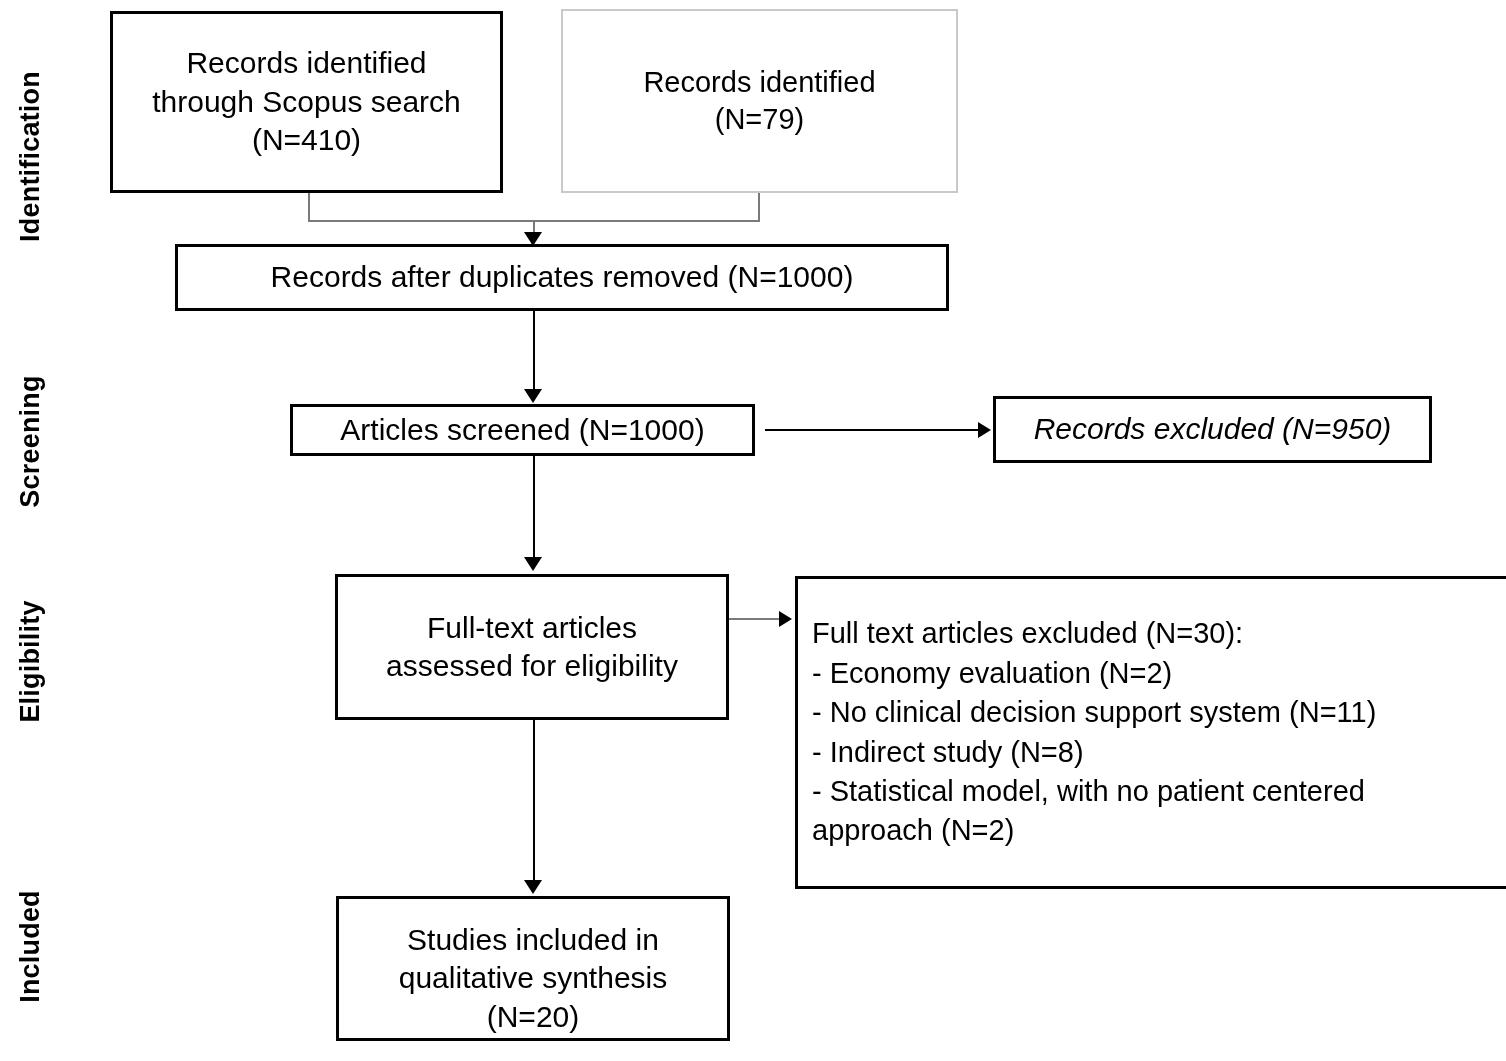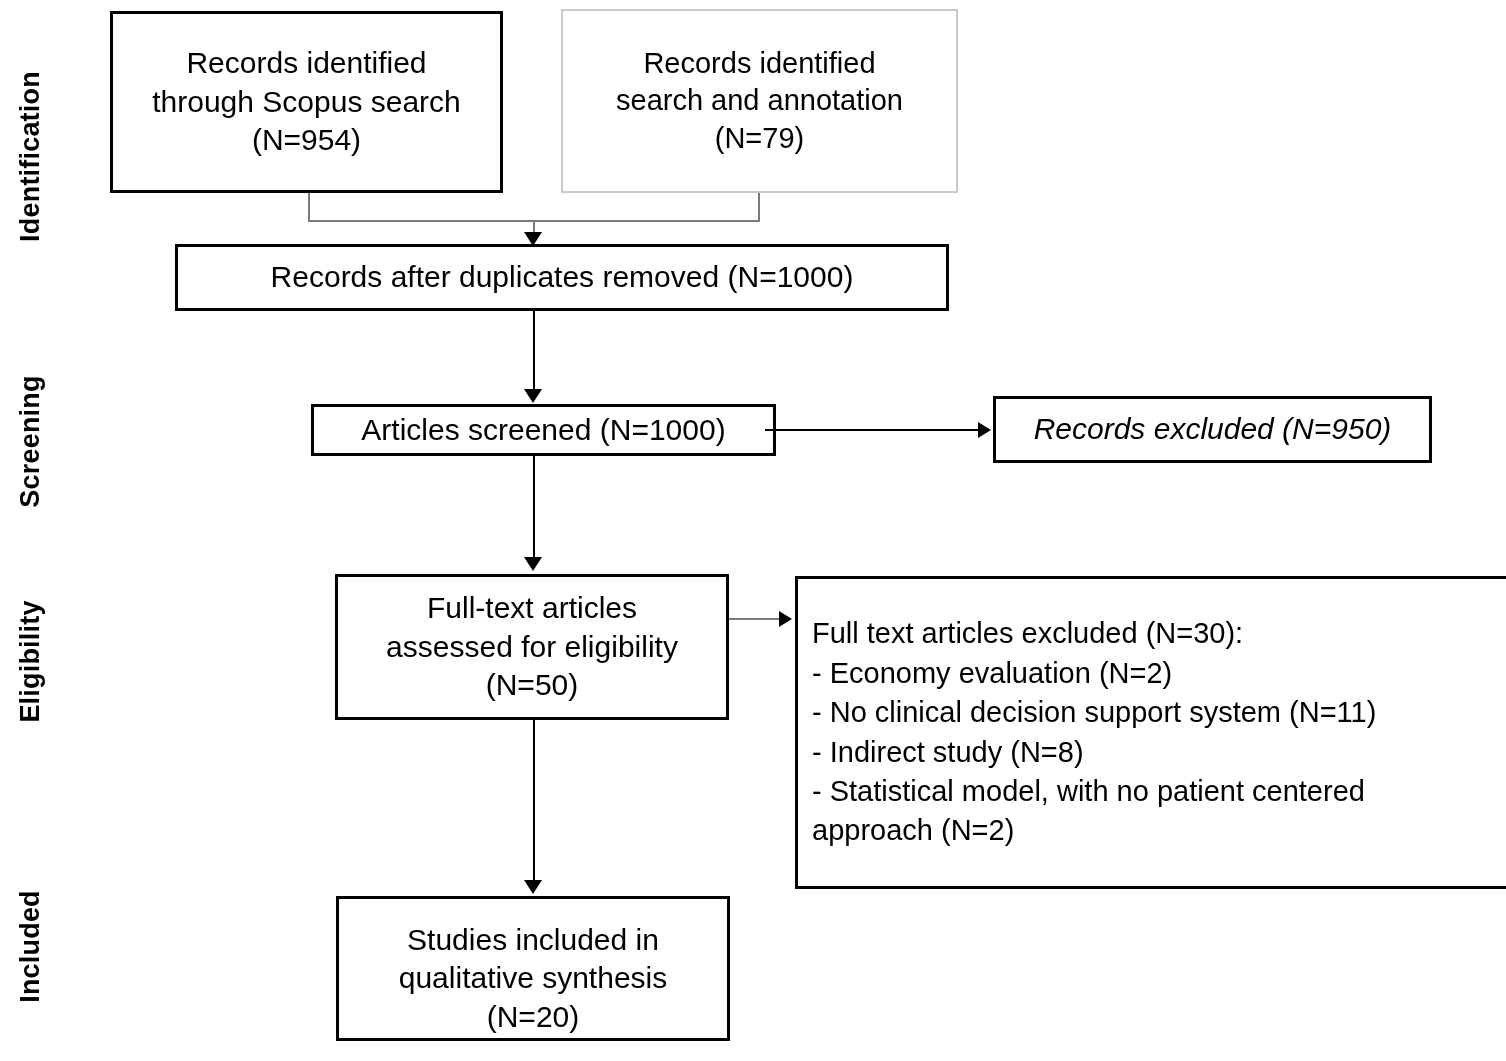--- a/index.html
+++ b/index.html
@@ -103,48 +103,47 @@
   <div class="stage-label" style="left:-70px; top:428px; width:200px; text-align:center; transform: rotate(-90deg);">Screening</div>
 
   <div class="stage-label" style="left:-70px; top:648px; width:200px; text-align:center; transform: rotate(-90deg);">Eligibility</div>
 
   <div class="stage-label" style="left:-70px; top:933px; width:200px; text-align:center; transform: rotate(-90deg);">Included</div>
 
   <div class="box" style="left:110px; top:11px; width:393px; height:182px;">
     <div class="inner">
       <span class="excl-line">Records identified</span>
       <span class="excl-line">through Scopus search</span>
-      <span class="excl-line">(N=954)</span>
+      <span class="excl-line">(N=410)</span>
     </div>
   </div>
 
   <div class="box light-border" style="left:561px; top:9px; width:397px; height:184px; font-size:29px;">
     <div class="inner">
       <span class="excl-line">Records identified</span>
-      <span class="excl-line">search and annotation</span>
       <span class="excl-line">(N=79)</span>
     </div>
   </div>
 
   <div class="vline gray" style="left:308px; top:193px; height:28px;"></div>
   <div class="vline gray" style="left:758px; top:193px; height:28px;"></div>
   <div class="hline gray" style="left:308px; top:220px; width:452px;"></div>
   <div class="vline gray" style="left:533px; top:220px; height:16px;"></div>
   <div class="arrow-down" style="left:524px; top:232px;"></div>
 
   <div class="box" style="left:175px; top:244px; width:774px; height:67px;">
     <div class="inner">
       <span class="excl-line">Records after duplicates removed (N=1000)</span>
     </div>
   </div>
 
   <div class="vline" style="left:533px; top:311px; height:80px;"></div>
   <div class="arrow-down" style="left:524px; top:389px;"></div>
 
-  <div class="box" style="left:311px; top:404px; width:465px; height:52px;">
+  <div class="box" style="left:290px; top:404px; width:465px; height:52px;">
     <div class="inner">
       <span class="excl-line">Articles screened (N=1000)</span>
     </div>
   </div>
 
   <div class="hline" style="left:765px; top:429px; width:215px;"></div>
   <div class="arrow-right" style="left:978px; top:422px;"></div>
 
   <div class="box" style="left:993px; top:396px; width:439px; height:67px;font-style:italic;">
     <div class="inner">
@@ -152,21 +151,20 @@
     </div>
   </div>
 
   <div class="vline" style="left:533px; top:456px; height:102px;"></div>
   <div class="arrow-down" style="left:524px; top:557px;"></div>
 
   <div class="box" style="left:335px; top:574px; width:394px; height:146px;">
     <div class="inner">
       <span class="excl-line">Full-text articles</span>
       <span class="excl-line">assessed for eligibility</span>
-      <span class="excl-line">(N=50)</span>
     </div>
   </div>
 
   <div class="hline gray" style="left:729px; top:618px; width:52px;"></div>
   <div class="arrow-right" style="left:779px; top:611px;"></div>
 
   <div class="box left-align" style="left:795px; top:576px; width:739px; height:313px; font-size:29px; line-height:1.36;">
     <div class="inner">
       <span class="excl-line">Full text articles excluded (N=30):</span>
       <span class="excl-line">- Economy evaluation (N=2)</span>

